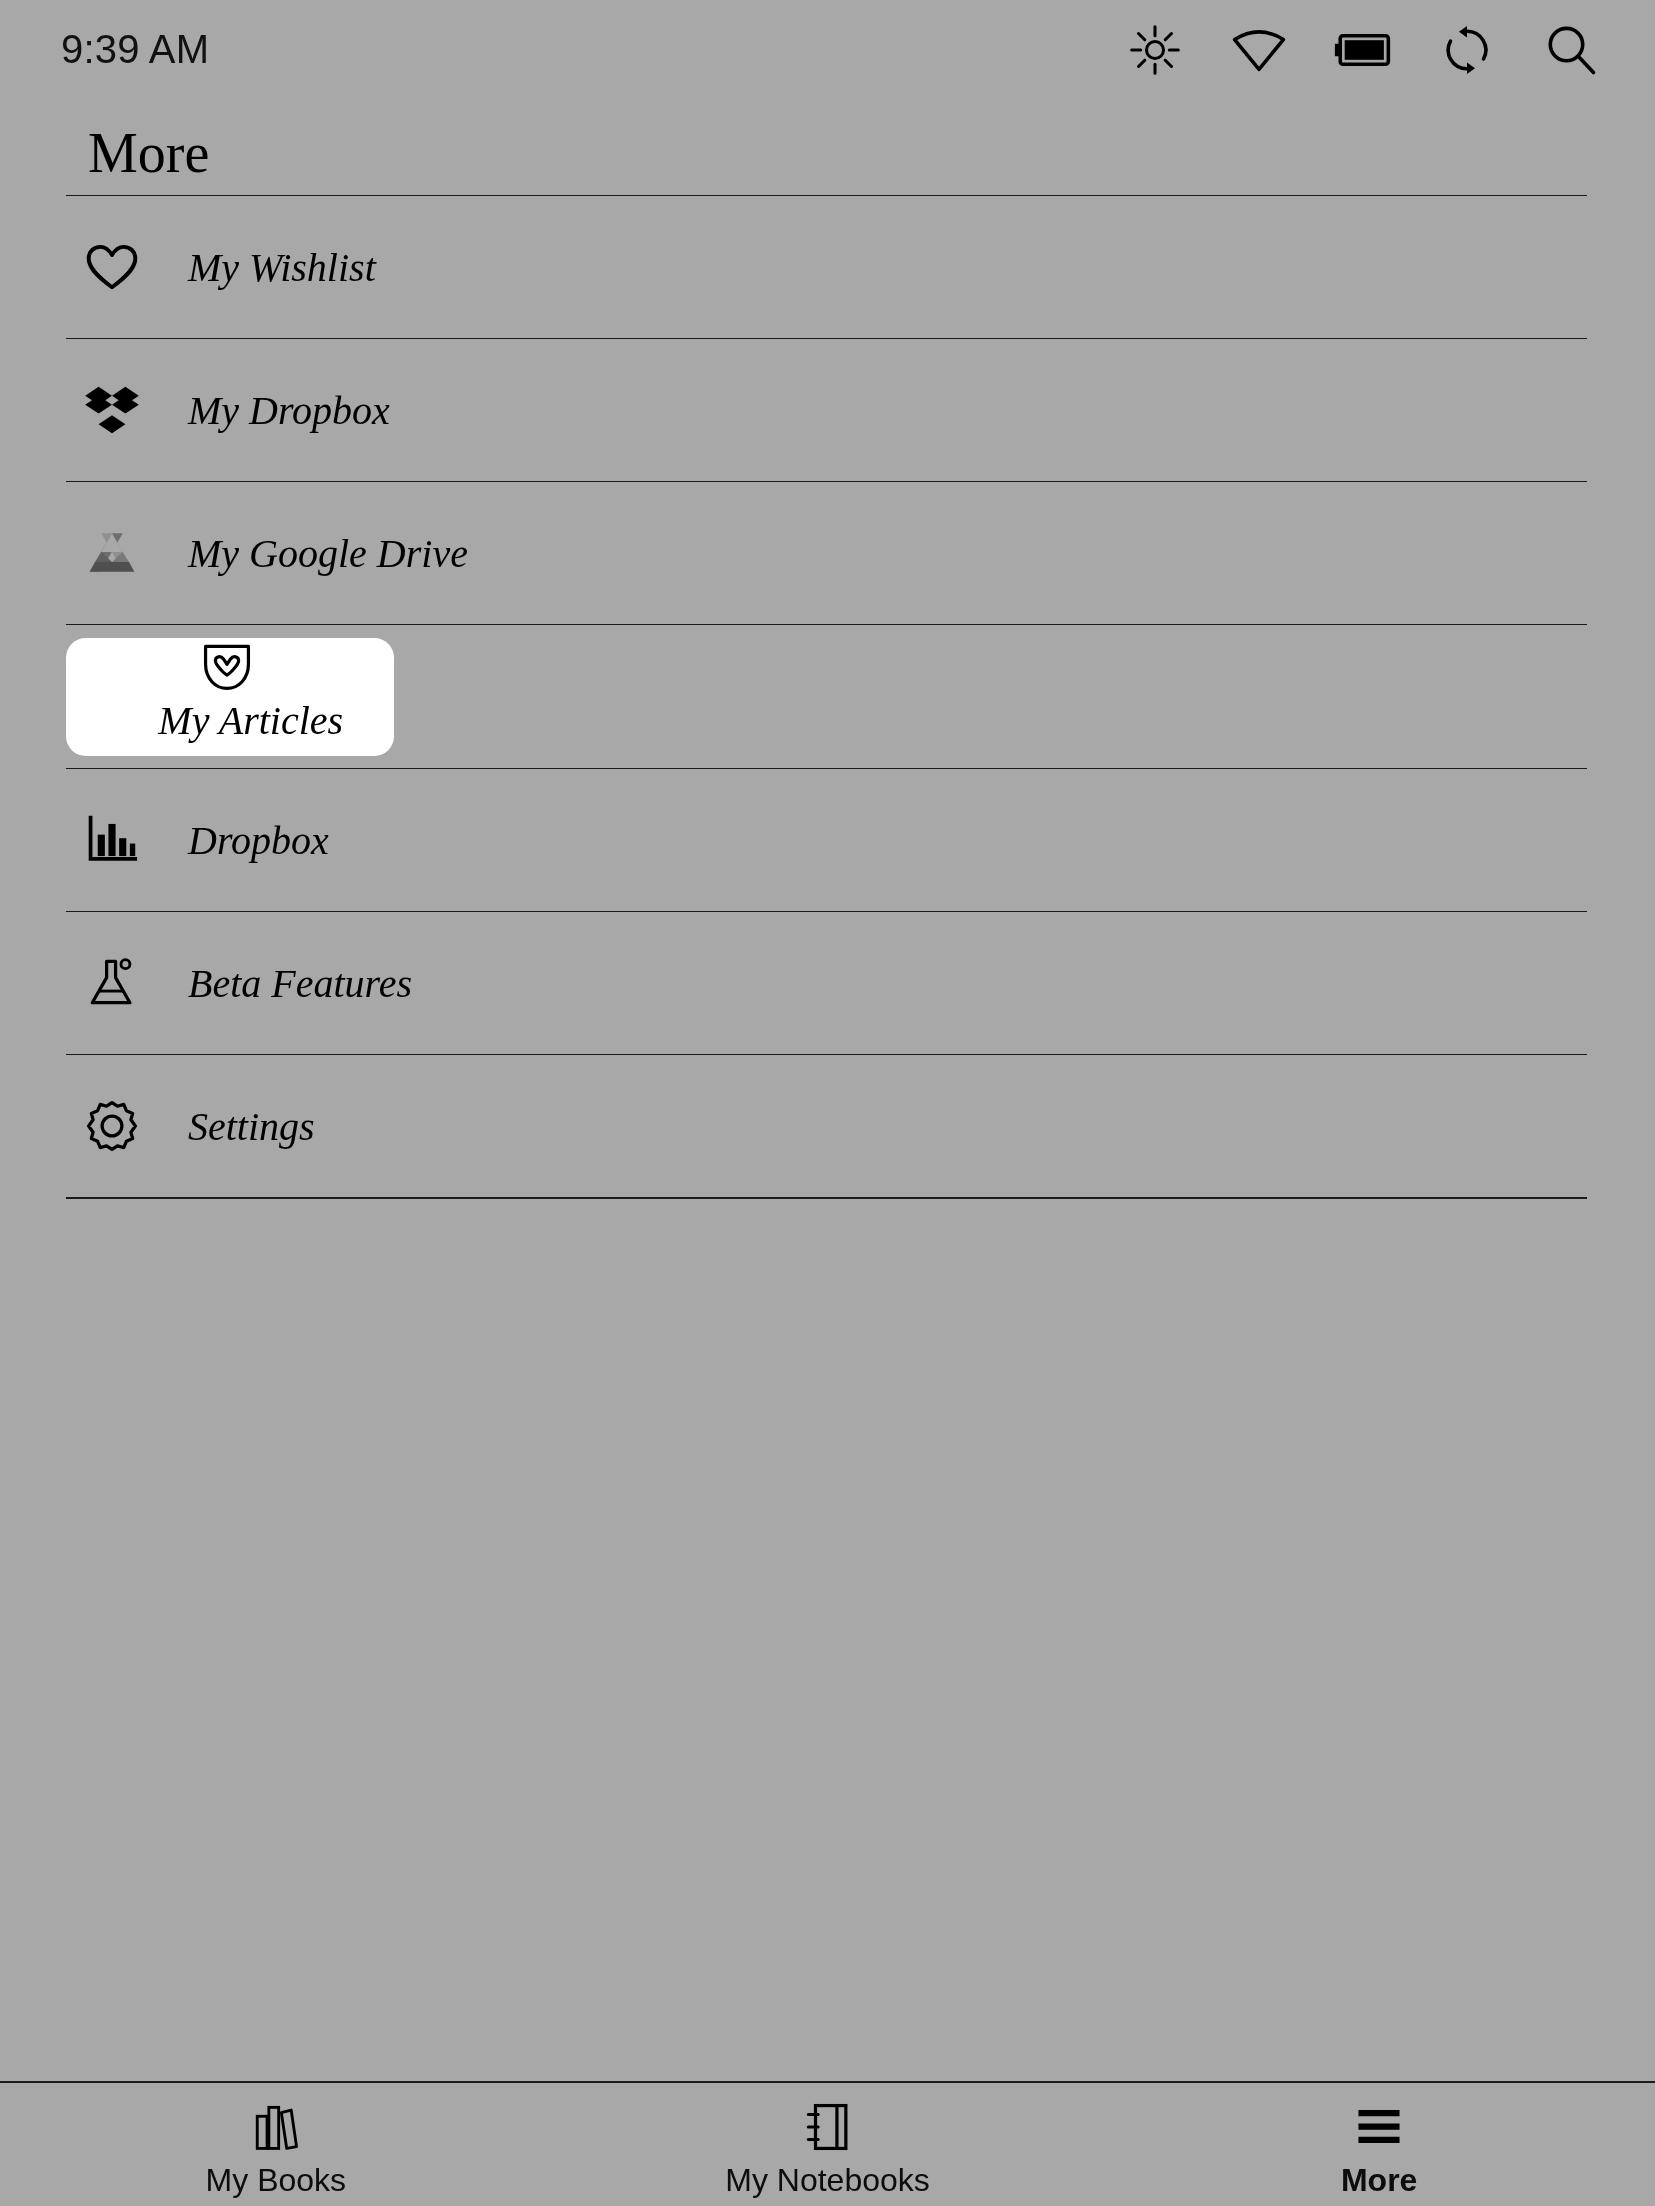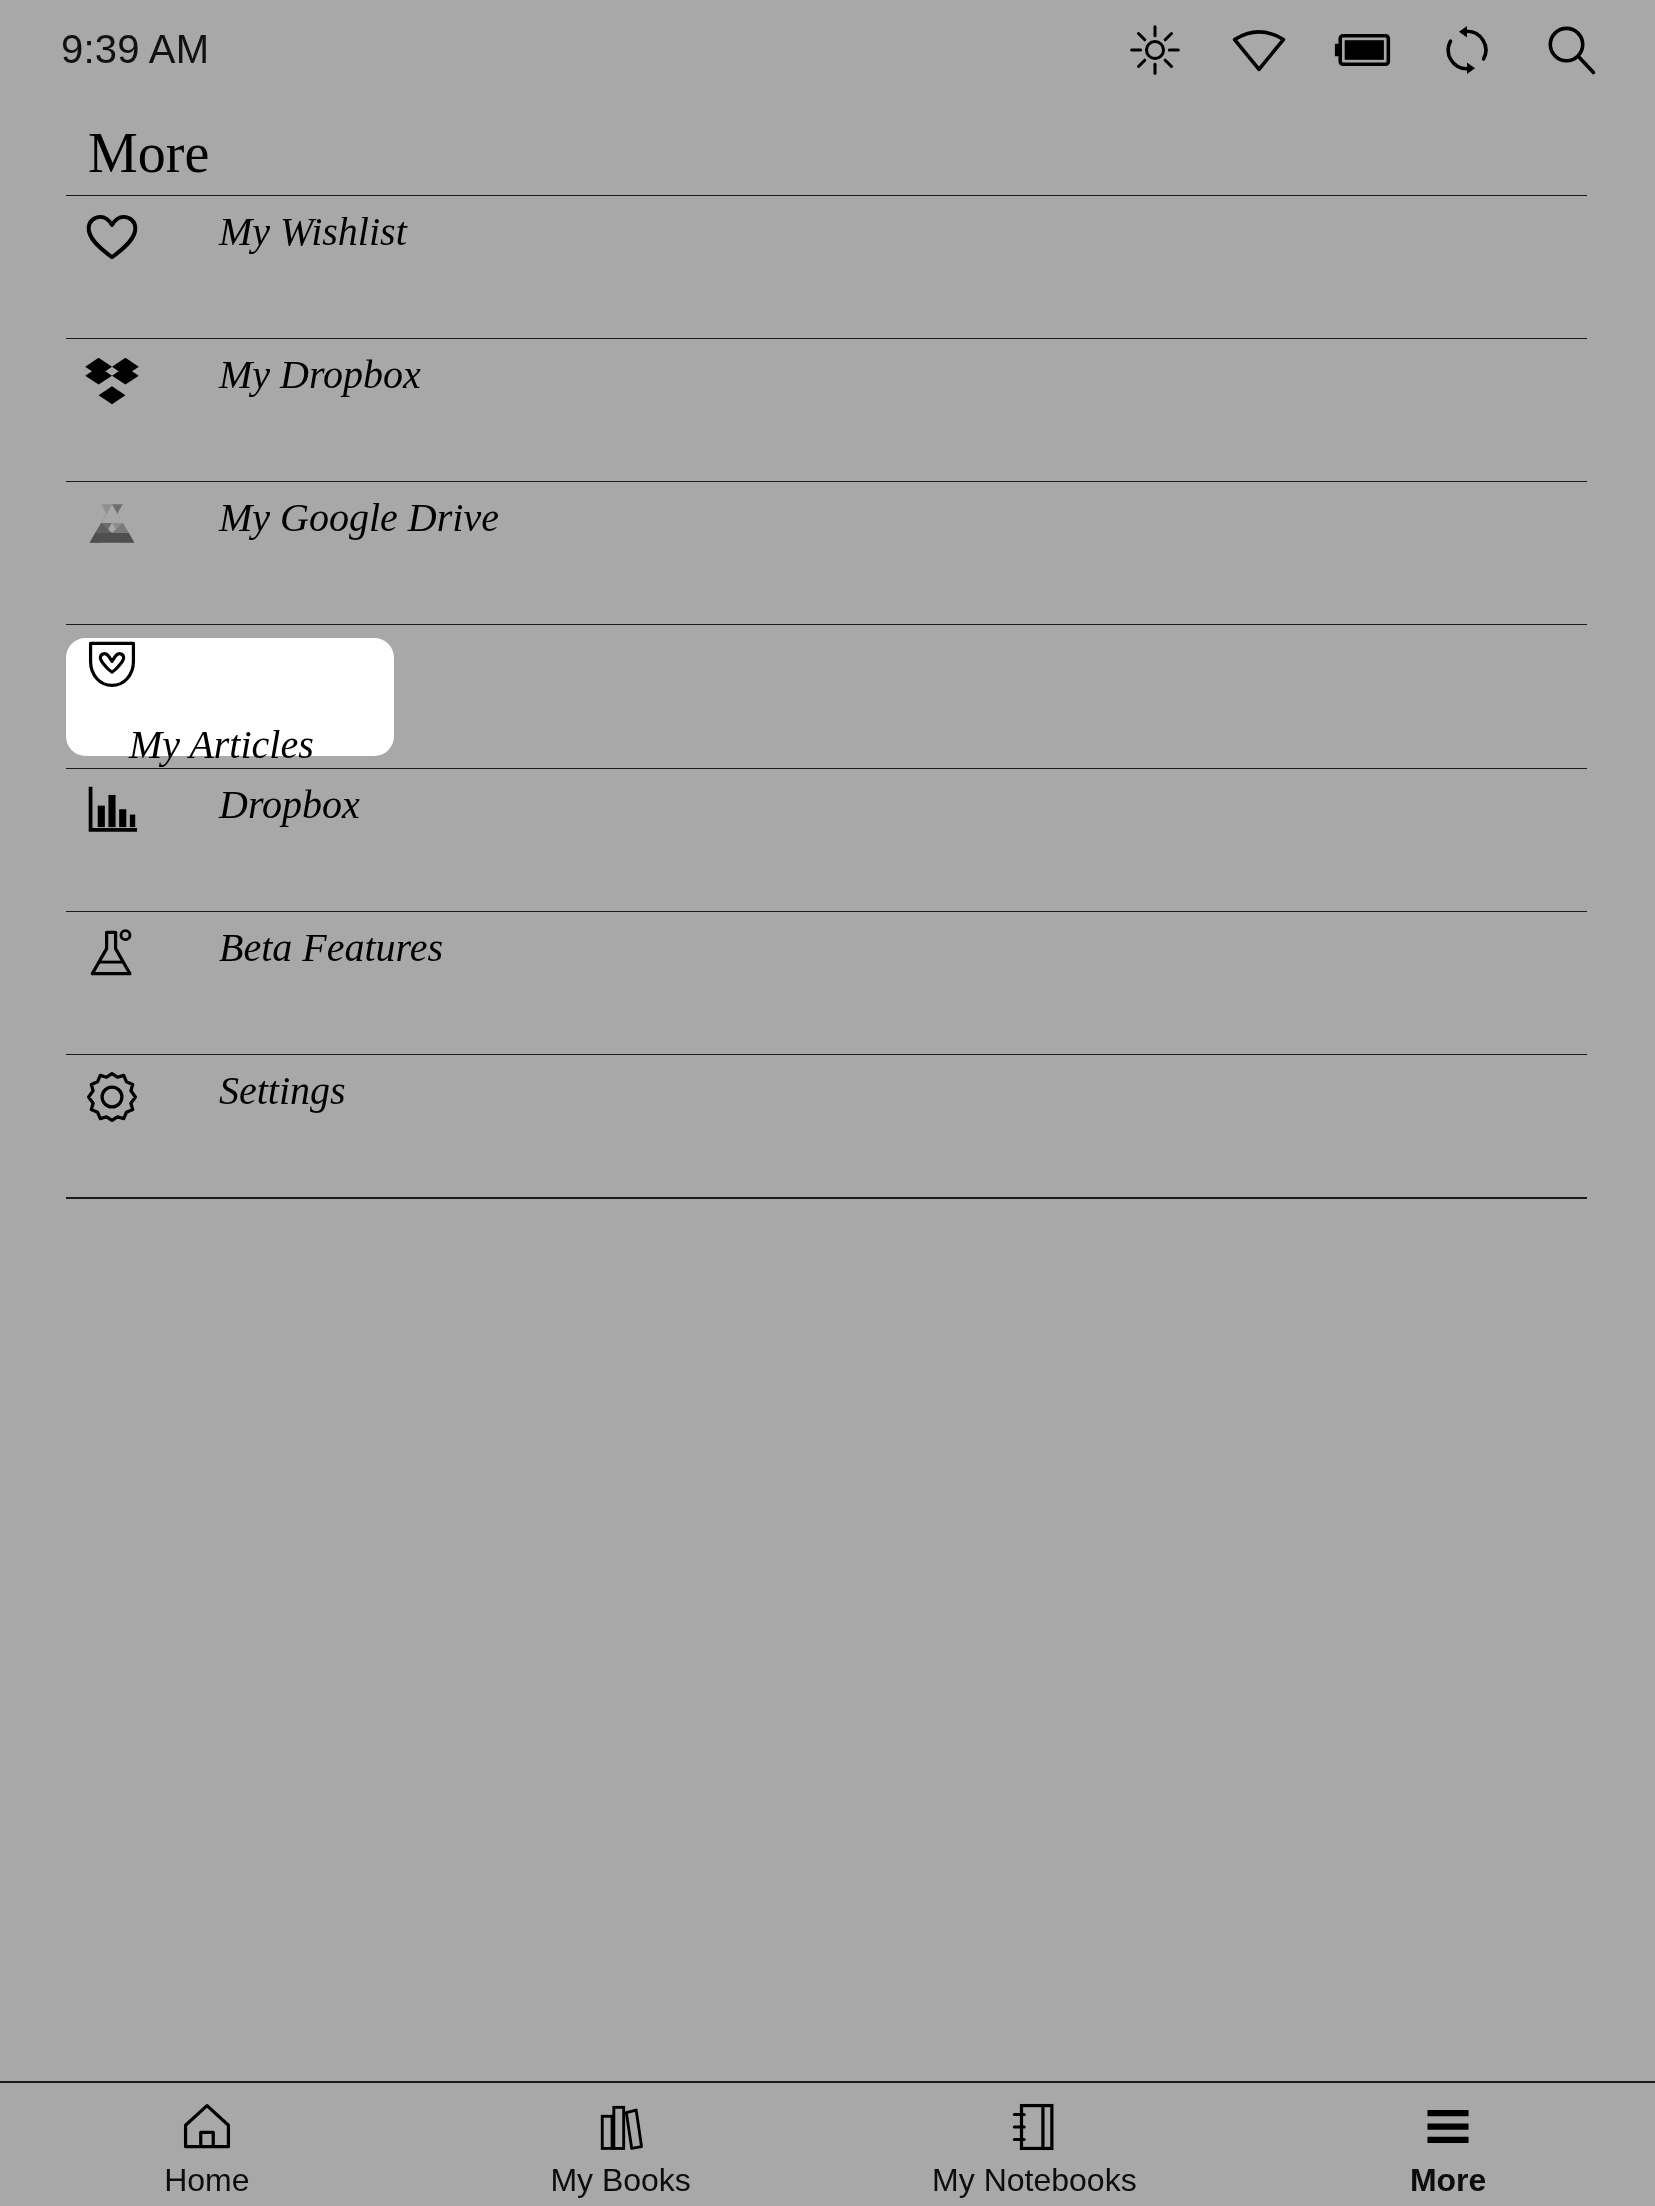--- a/index.html
+++ b/index.html
@@ -77,26 +77,26 @@
     position: relative;
     height: 142px;
     display: flex;
     align-items: center;
     padding-left: 66px;
     box-sizing: border-box;
   }
   .row.tall { height: 143px; }
   .row-inner {
     display: flex;
+    align-items: center;
     height: 118px;
     border-radius: 19.7px;
     padding-left: 16px;
     padding-right: 21.5px;
     box-sizing: border-box;
-    gap: 31px;
   }
   .row.selected .row-inner {
     background: #ffffff;
     width: 328px;
     flex-direction: column;
   }
   .row-icon {
     width: 59px;
     min-width: 59px;
     height: 59px;
@@ -326,29 +326,20 @@
 
   <div class="divider"></div>
 
 
   <div class="divider"></div>
 
 </div>
 
 <div class="bottom-nav">
 
-  <div class="nav-item">
-    <span class="nav-icon">
-      <svg width="52" height="50" viewBox="0 0 58 56">
-        <path d="M5 26 L29 4 L53 26 L53 50 L5 50 Z" fill="none" stroke="#000" stroke-width="3.6" stroke-linejoin="round"></path>
-        <path d="M22 50 L22 34 L36 34 L36 50" fill="none" stroke="#000" stroke-width="3.6" stroke-linejoin="round"></path>
-      </svg>
-    </span>
-    <span class="nav-label">Home</span>
-  </div>
 
   <div class="nav-item">
     <span class="nav-icon">
       <svg width="52" height="50" viewBox="0 0 58 56">
         <rect x="8" y="16" width="11" height="36" fill="none" stroke="#000" stroke-width="3.2"></rect>
         <rect x="21" y="6" width="11" height="46" fill="none" stroke="#000" stroke-width="3.2"></rect>
         <path d="M35 12 L46 9 L52 50 L41 52 Z" fill="none" stroke="#000" stroke-width="3.2" stroke-linejoin="round"></path>
       </svg>
     </span>
     <span class="nav-label">My Books</span>

